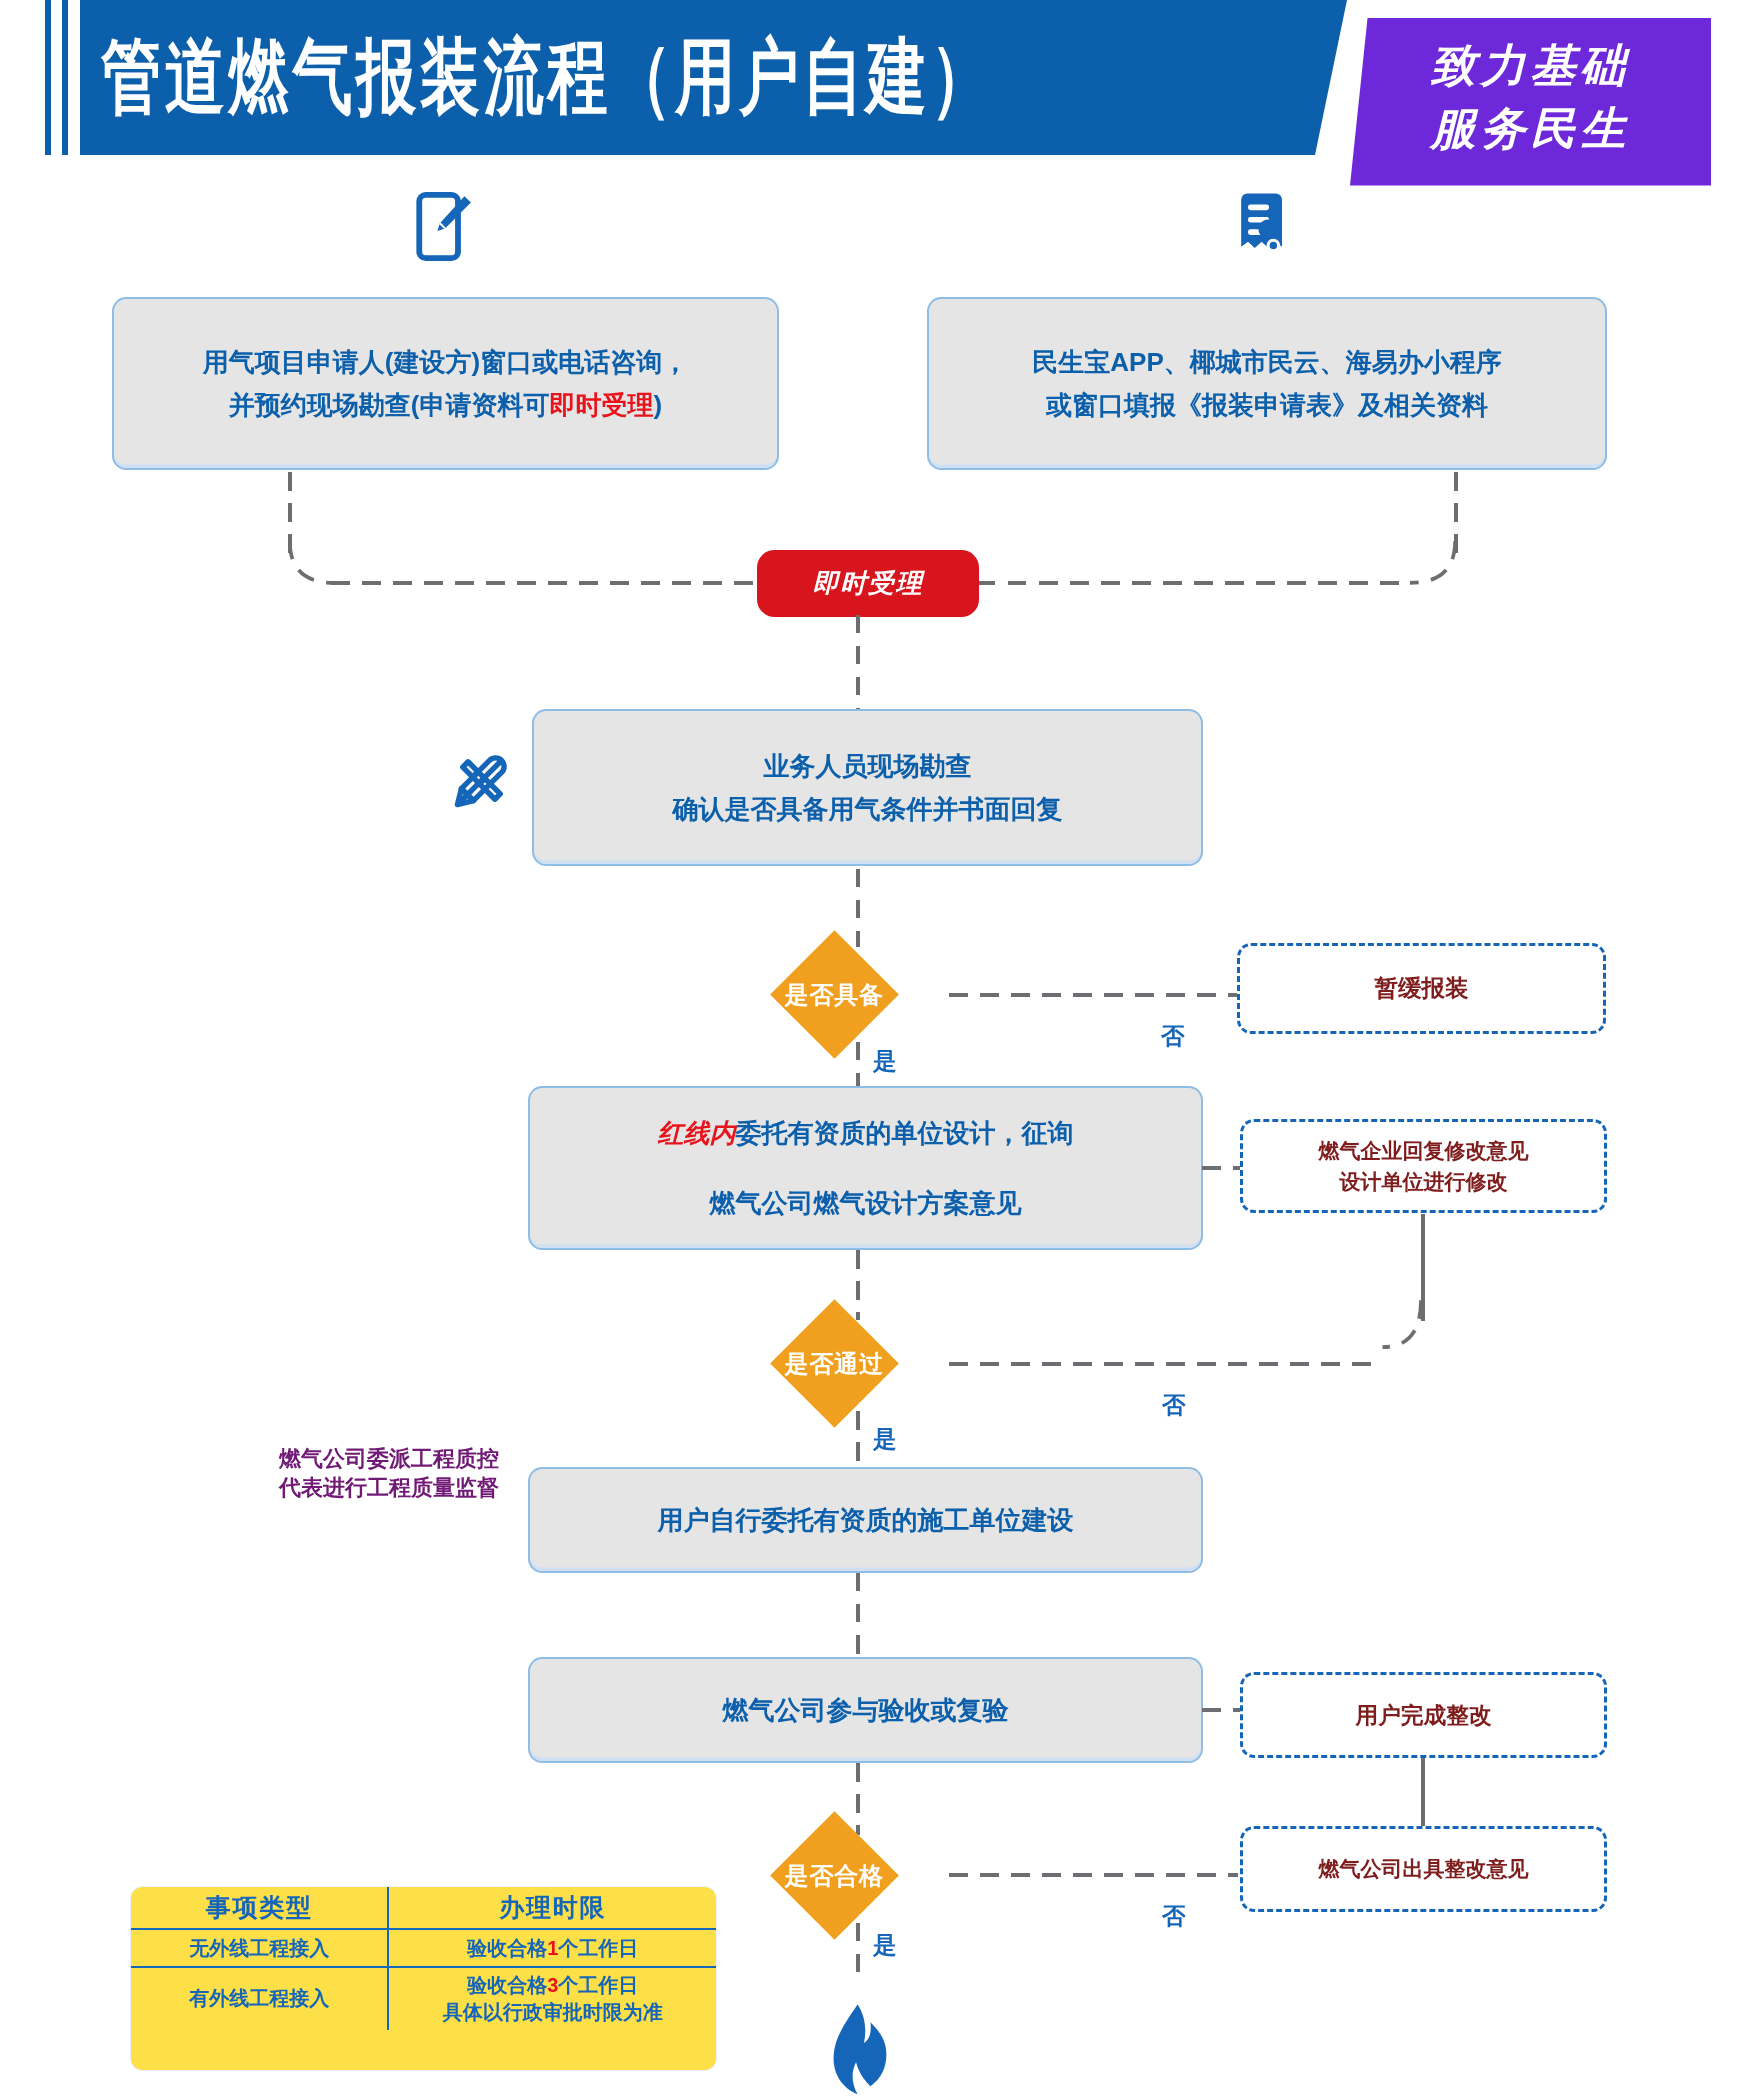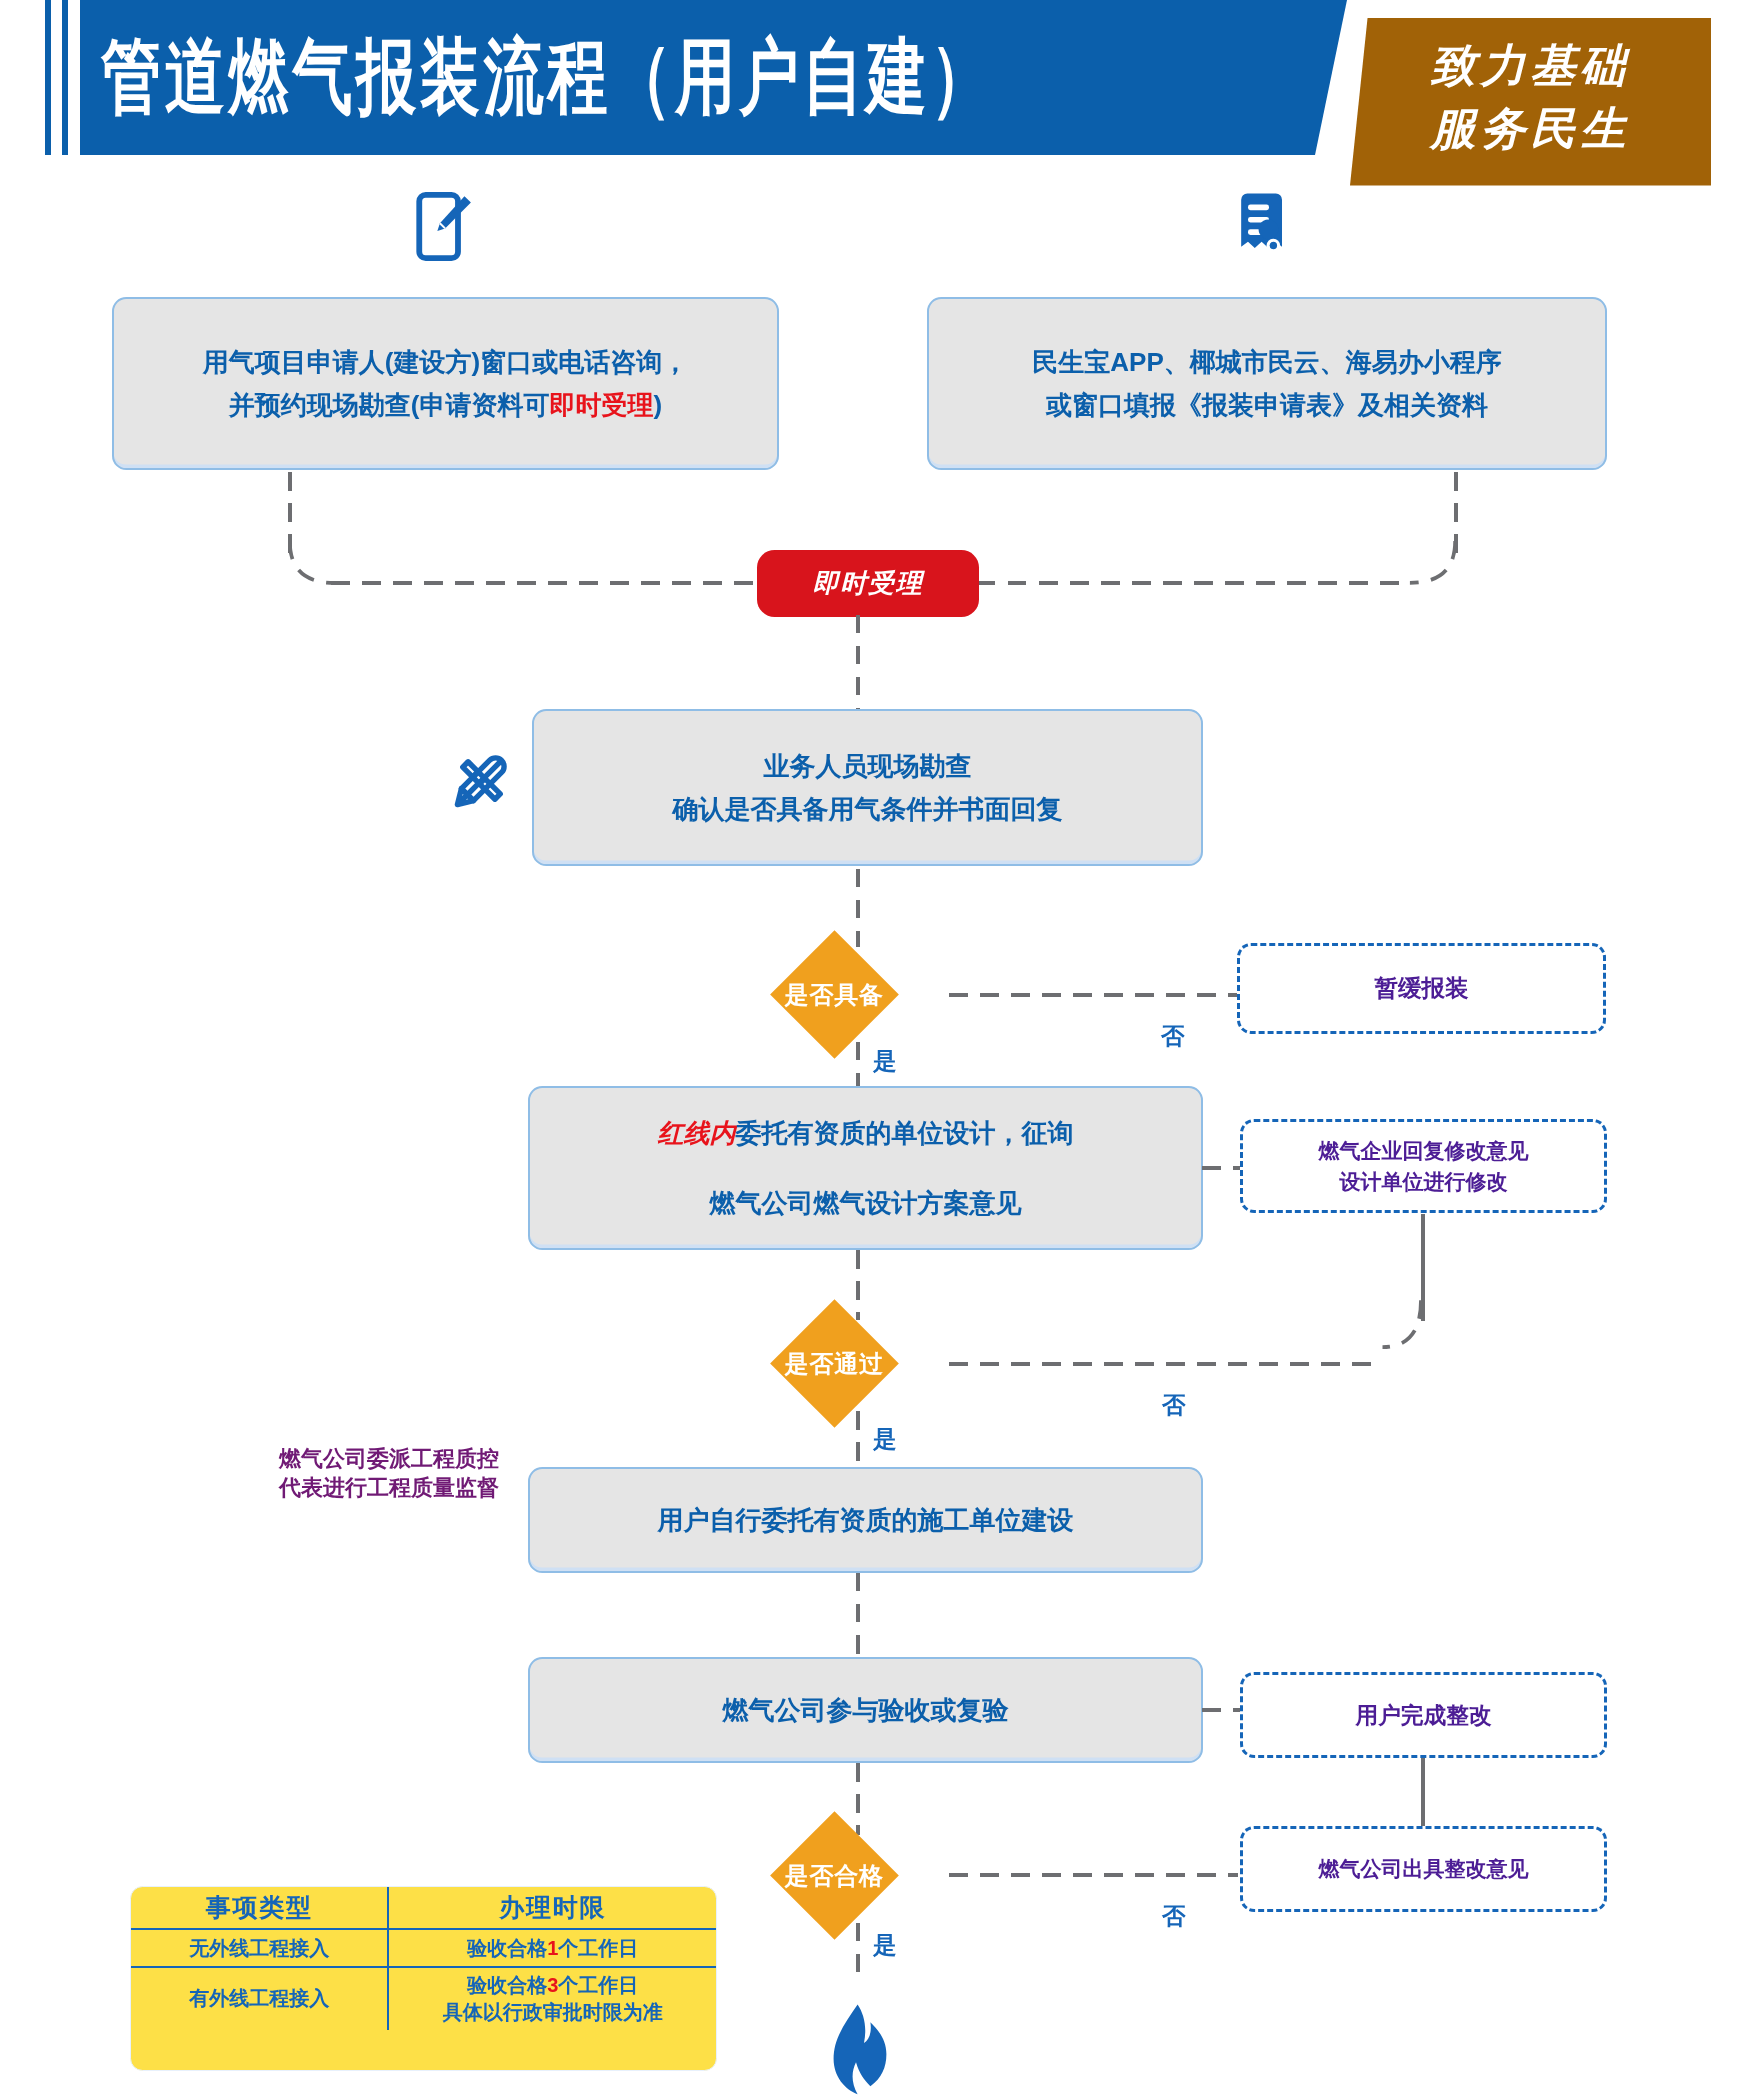--- a/index.html
+++ b/index.html
@@ -21,21 +21,21 @@
   }
   .hdr-title {
     position:absolute; left:101px; top:22px;
     font-size:60px; font-weight:bold; color:#ffffff;
     letter-spacing:3.8px; font-family:"Liberation Sans","DejaVu Sans",sans-serif;
     white-space:nowrap;
     transform:scaleY(1.38); transform-origin:left top;
   }
   .hdr-red {
     position:absolute; left:1350px; top:17.6px; width:361px; height:168px;
-    background:#a16207;
+    background:#6d28d9;
     clip-path: polygon(17.6px 0, 361px 0, 361px 168px, 0 168px);
   }
   .hdr-slogan {
     position:absolute; left:0; top:17px; width:361px;
     text-align:center; color:#ffffff;
     font-size:45px; font-weight:bold; line-height:63px;
     font-family:"Liberation Serif","DejaVu Serif",serif;
     font-style:italic; letter-spacing:5px;
   }
 
@@ -55,21 +55,21 @@
   }
   .pbox .ln { white-space:nowrap; line-height:1.62; }
 
   .dashbox {
     position:absolute;
     border:3.8px dashed #1565b8;
     border-radius:14.3px;
     background:#ffffff;
     display:flex; flex-direction:column;
     align-items:center; justify-content:center;
-    color:#4c1d95; font-weight:bold;
+    color:#7f1d1d; font-weight:bold;
     text-align:left;
   }
   .dashbox .ln { white-space:nowrap; line-height:1.5; }
 
   .diamond {
     position:absolute;
     background:#f0a01e;
     display:flex; align-items:center; justify-content:center;
     color:#ffffff; font-weight:bold;
     transform:rotate(45deg);

